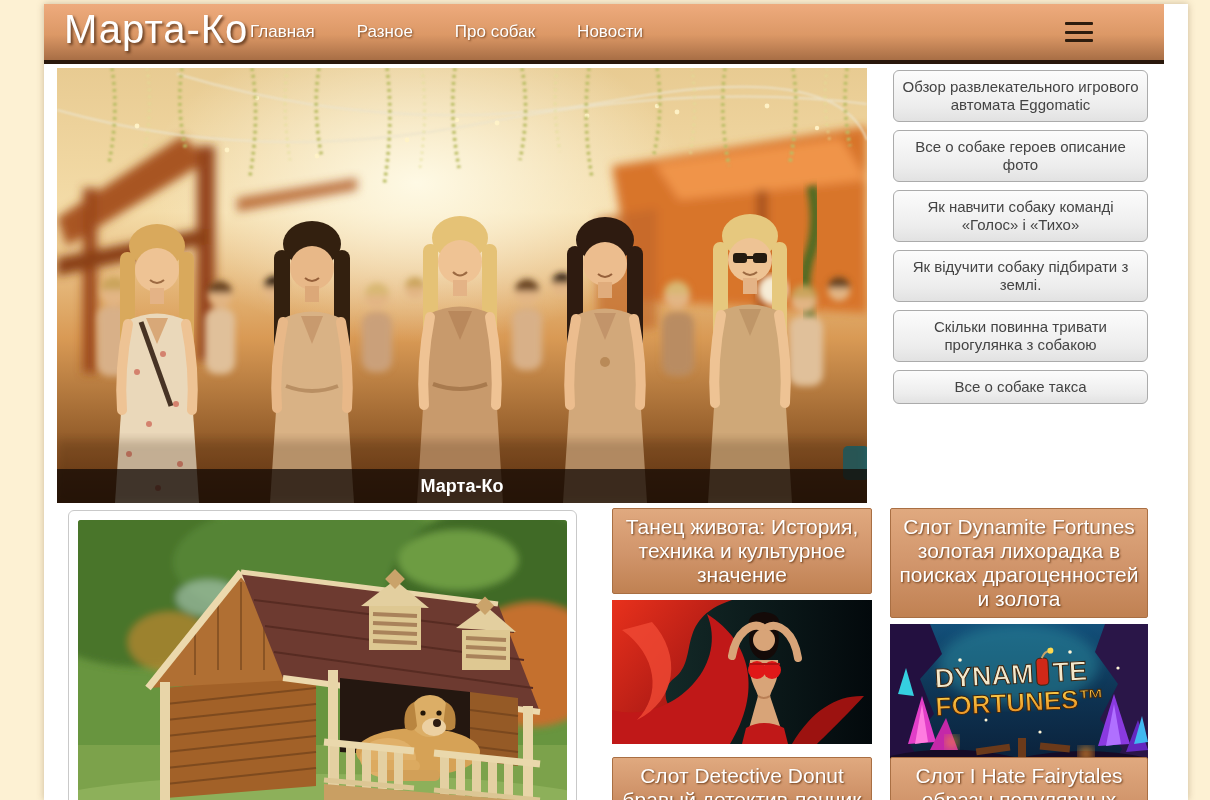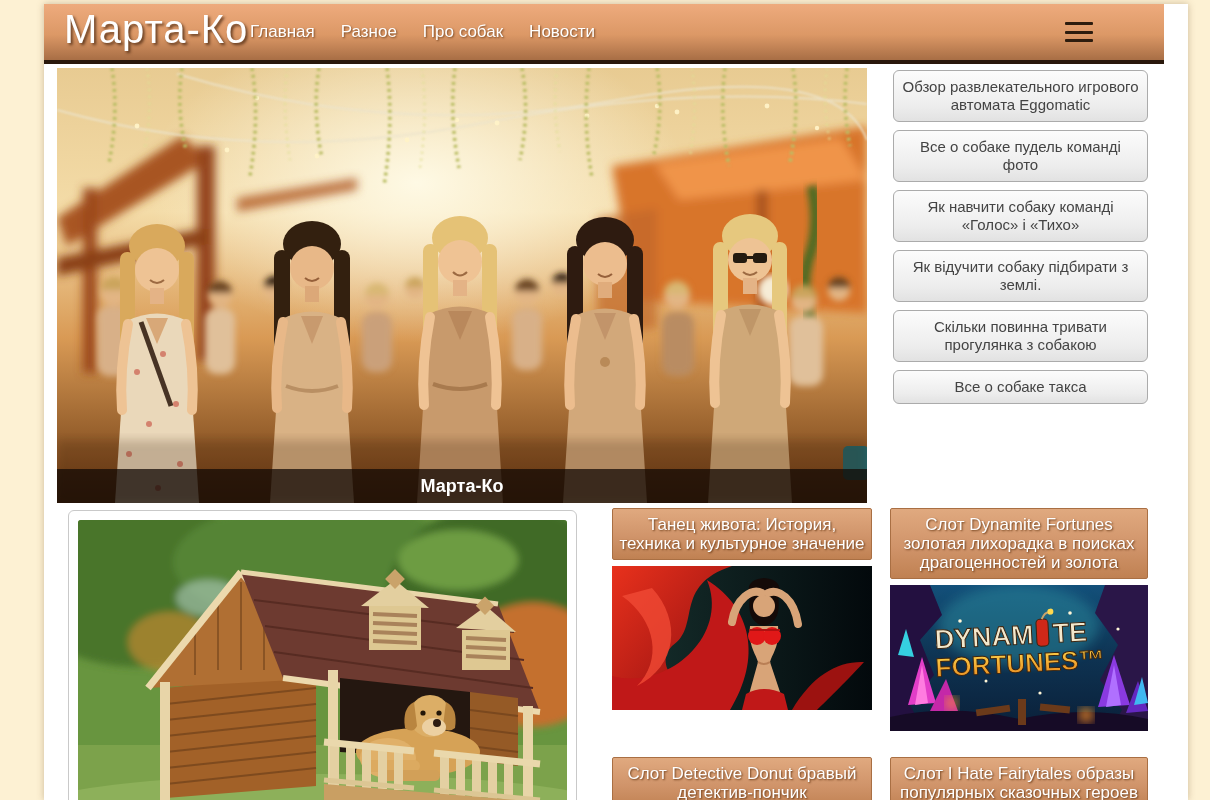--- a/index.html
+++ b/index.html
@@ -7,21 +7,21 @@
   .stage{position:relative;width:1210px;height:800px;background:#fdf1d3;overflow:hidden;}
   .site{position:absolute;left:44px;top:4px;width:1144px;height:796px;background:#ffffff;
         box-shadow:0 0 7px rgba(110,80,50,.35);overflow:hidden;}
 
   
   .hdr{position:absolute;left:0;top:0;width:1120px;height:56px;
        background:linear-gradient(180deg,#eeab7d 0%,#dc9866 55%,#a86e45 100%);
        border-bottom:4px solid #2a180c;}
   .logo{position:absolute;left:20px;top:3px;font-size:40px;color:#ffffff;letter-spacing:1px;
         text-shadow:2px 2px 3px rgba(60,30,10,.75);cursor:pointer;}
-  .nav{position:absolute;left:206px;top:0;height:56px;display:flex;align-items:center;gap:26px;}
+  .nav{position:absolute;left:206px;top:0;height:56px;display:flex;align-items:center;gap:42px;}
   .nav a{color:#ffffff;font-size:17px;text-decoration:none;text-shadow:1px 1px 2px rgba(80,40,10,.7);cursor:pointer;}
   .burger{position:absolute;left:1021px;top:18px;width:28px;height:20px;display:flex;flex-direction:column;
           justify-content:space-between;cursor:pointer;}
   .burger span{display:block;height:3px;background:#2d1c0e;border-radius:1px;}
 
   
   .hero{position:absolute;left:13px;top:64px;width:810px;height:435px;overflow:hidden;cursor:pointer;}
   .hero svg{display:block;}
   .hero-cap{position:absolute;left:0;bottom:0;width:100%;height:34px;line-height:34px;
             background:rgba(18,10,5,.74);color:#fff;font-size:18px;font-weight:bold;text-align:center;}
@@ -31,21 +31,21 @@
   .side-btn{display:flex;align-items:center;justify-content:center;text-align:center;box-sizing:border-box;
             width:100%;margin-bottom:8px;padding:7px 8px;min-height:34px;
             background:linear-gradient(180deg,#fcfcfc 0%,#ededed 70%,#e2e2e2 100%);
             border:1px solid #ababab;border-radius:6px;color:#444;font-size:15px;line-height:18px;
             text-decoration:none;cursor:pointer;}
 
   
   .card{position:absolute;}
   .card-title{display:block;box-sizing:border-box;width:100%;padding:6px 4px;text-align:center;
               background:linear-gradient(180deg,#e0a97f 0%,#d0946a 55%,#c08152 100%);
-              border:1px solid #a96f43;border-radius:2px;color:#fff;font-size:17px;line-height:19px;
+              border:1px solid #a96f43;border-radius:2px;color:#fff;font-size:21px;line-height:24px;
               text-shadow:1px 1px 2px rgba(90,45,10,.85);text-decoration:none;cursor:pointer;}
   .card-img{display:block;margin-top:6px;line-height:0;cursor:pointer;}
 
   
   .photo-box{position:absolute;left:24px;top:506px;width:509px;height:310px;box-sizing:border-box;
              background:#fff;border:1px solid #c9c9c9;border-radius:6px;padding:9px;cursor:pointer;}
   .photo-box svg{display:block;border-radius:3px;}
 </style>
 </head>
 <body>
@@ -267,21 +267,21 @@
       </g>
 
       <rect x="786" y="378" width="26" height="34" rx="5" fill="#23666a"></rect>
       <rect y="372" width="810" height="63" fill="#3a1d0a" opacity=".22" filter="url(#b5)"></rect>
     </svg>
     <div class="hero-cap">Марта-Ко</div>
   </div>
 
   <aside class="sidebar">
     <a class="side-btn">Обзор развлекательного игрового автомата Eggomatic</a>
-    <a class="side-btn">Все о собаке пудель команді фото</a>
+    <a class="side-btn">Все о собаке героев описание фото</a>
     <a class="side-btn">Як навчити собаку команді «Голос» і «Тихо»</a>
     <a class="side-btn">Як відучити собаку підбирати з землі.</a>
     <a class="side-btn">Скільки повинна тривати прогулянка з собакою</a>
     <a class="side-btn">Все о собаке такса</a>
   </aside>
 
   <div class="photo-box">
     <svg width="489" height="292" viewBox="0 0 489 292">
       <defs>
             <filter id="db3">

